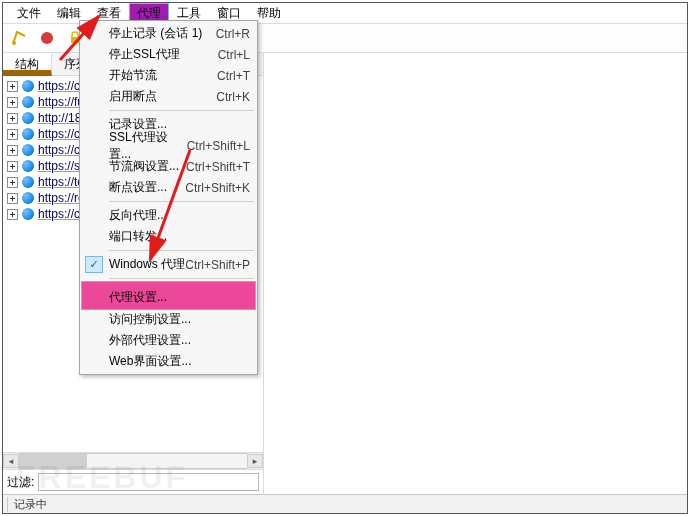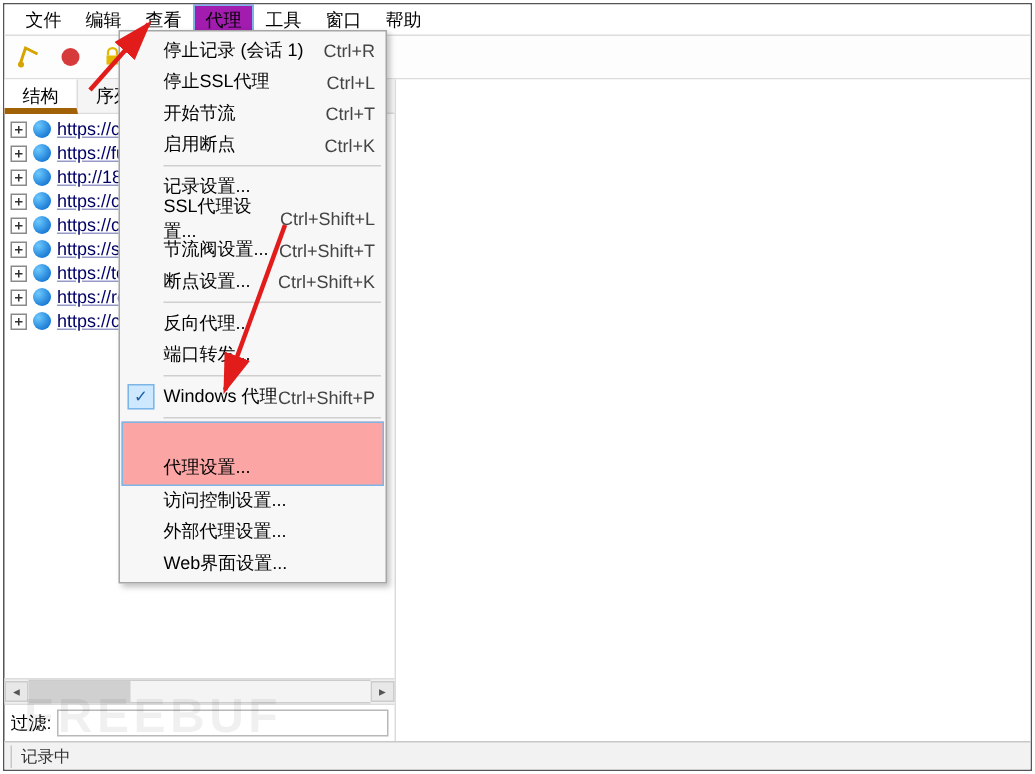--- a/index.html
+++ b/index.html
@@ -77,21 +77,21 @@
     background: #f5f5f5;
   }
   .tab {
     padding: 3px 12px;
     border-right: 1px solid #dcdcdc;
     background: #f5f5f5;
     cursor: default;
   }
   .tab.active {
     background: #fff;
-    border-bottom: 4px solid #a16207;
+    border-bottom: 6px solid #a16207;
     margin-bottom: -1px;
     text-align: center;
   }
   .tree {
     flex: 1;
     overflow: hidden;
     padding: 2px 0px;
     position: relative;
   }
   .tree-row {
@@ -186,23 +186,23 @@
     display: flex;
     align-items: center;
     height: 21px;
     padding: 0 6px 0 28px;
     position: relative;
     cursor: default;
   }
   .dd-item .text { flex: 1; }
   .dd-item .shortcut { color: #444; font-size: 12px; }
   .dd-item.highlight {
-    background: #fca5a5;
+    background: #ec4899;
     border: 1px solid #7cb6e8;
-    padding: 18px 5px 0 27px;
+    padding: 4px 5px 0 27px;
     margin: -1px 0;
     height: 23px;
   }
   .dd-sep {
     height: 1px; margin: 3px 2px 3px 28px; background: #cfcfcf;
   }
   .dd-check {
     position:absolute; left:4px; top:2px; width:18px; height:17px;
     background:#cde8ff; border:1px solid #7cb6e8; box-sizing:border-box;
     display:flex;align-items:center;justify-content:center;color:#1b5fa0;font-size:11px;

